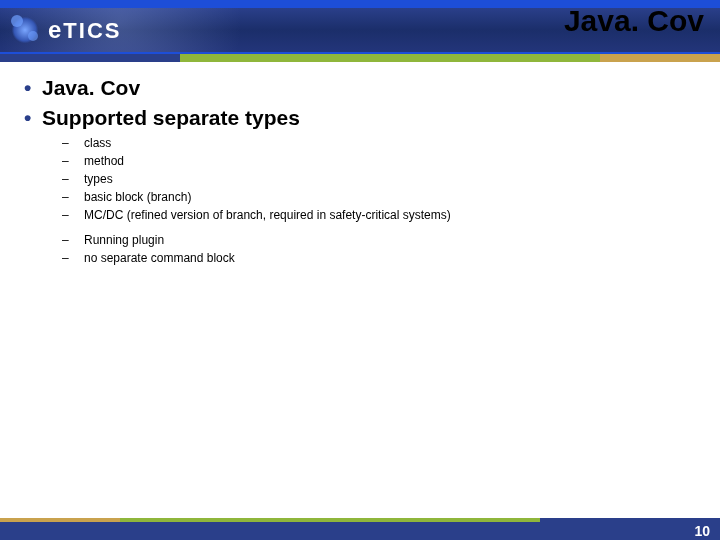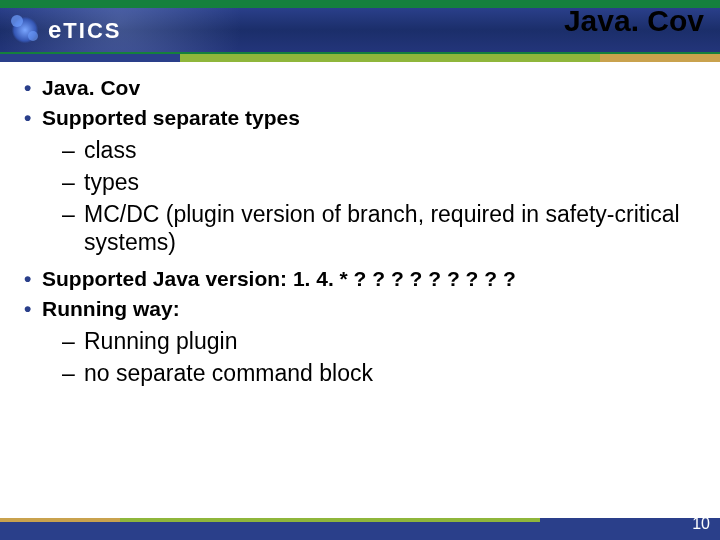--- a/index.html
+++ b/index.html
@@ -10,21 +10,21 @@
   overflow: hidden;
 }
 .slide {
   width: 720px; height: 540px;
   position: relative;
   box-sizing: border-box;
 }
 .header {
   width: 100%; height: 62px;
   position: relative;
-  background: #15803d;
+  background: #1d4ed8;
 }
 .header-bgstrip {
   position: absolute;
   left: 0; top: 8px;
   width: 100%; height: 44px;
   background: linear-gradient(to bottom, #2a3f8a 0%, #1b2e6a 50%, #23357a 100%);
 }
 .header-bgstrip:before {
   content: "";
   position: absolute; left: 0; top: 0; width: 320px; height: 100%;
@@ -68,41 +68,41 @@
   position: absolute; left: 20px; right: 20px; top: 72px;
   color: #000;
 }
 .b1 { list-style: none; margin: 0; padding: 0; }
 .b1 > li { position: relative; padding-left: 22px; font-size: 21px; font-weight: bold; margin: 4px 0 6px 0; }
 .b1 > li:before {
   content: "•"; position: absolute; left: 4px; top: 0;
   color: #2a3f8a; font-size: 21px;
 }
 .b2 { list-style: none; margin: 2px 0 10px 0; padding: 0 0 0 42px; }
-.b2 > li { position: relative; padding-left: 22px; font-size: 23px; font-weight: normal; margin: 3px 0; line-height: 1.25; }
+.b2 > li { position: relative; padding-left: 22px; font-size: 12px; font-weight: normal; margin: 3px 0; line-height: 1.25; }
 .b2 > li:before {
   content: "–"; position: absolute; left: 0; top: 0; color: #000;
 }
 .footer {
   position: absolute; left: 0; bottom: 0; width: 100%;
   height: 22px;
 }
 .footer-linebar {
   position: absolute; left: 0; top: 0; width: 100%; height: 4px; display: flex;
 }
 .footer-gold  { flex: 0 0 120px; background: #c9a24d; }
 .footer-green { flex: 0 0 420px; background: #8fb63b; }
 .footer-blue  { flex: 1; background: #2a3f8a; }
 .footer-fill {
   position: absolute; left: 0; top: 4px; width: 100%; height: 18px;
   background: #2a3f8a;
 }
 .page-num {
-  position: absolute; right: 10px; bottom: 7px; color: #fff;
-  font-size: 16px; font-weight: normal; z-index: 2;
+  position: absolute; right: 10px; bottom: 1px; color: #fff;
+  font-size: 14px; font-weight: bold; z-index: 2;
 }
 </style>
 </head>
 <body>
 
 <div class="slide">
 
   <div class="header">
     <div class="header-bgstrip"></div>
     <div class="logo-block">
@@ -117,26 +117,24 @@
     </div>
   </div>
 
   <div class="content">
     <ul class="b1">
       <li><span>Java. Cov</span></li>
       <li><span>Supported separate types</span></li>
     </ul>
     <ul class="b2">
       <li><span>class</span></li>
+      <li><span>method</span></li>
       <li><span>types</span></li>
-      <li><span>MC/DC (plugin version of branch, required in safety-critical systems)</span></li>
-    </ul>
-    <ul class="b1">
-      <li><span>Supported Java version: 1. 4. * ? ? ? ? ? ? ? ? ?</span></li>
-      <li><span>Running way:</span></li>
+      <li><span>basic block (branch)</span></li>
+      <li><span>MC/DC (refined version of branch, required in safety-critical systems)</span></li>
     </ul>
     <ul class="b2">
       <li><span>Running plugin</span></li>
       <li><span>no separate command block</span></li>
     </ul>
   </div>
 
   <div class="footer">
     <div class="footer-linebar">
       <div class="footer-gold"></div>

